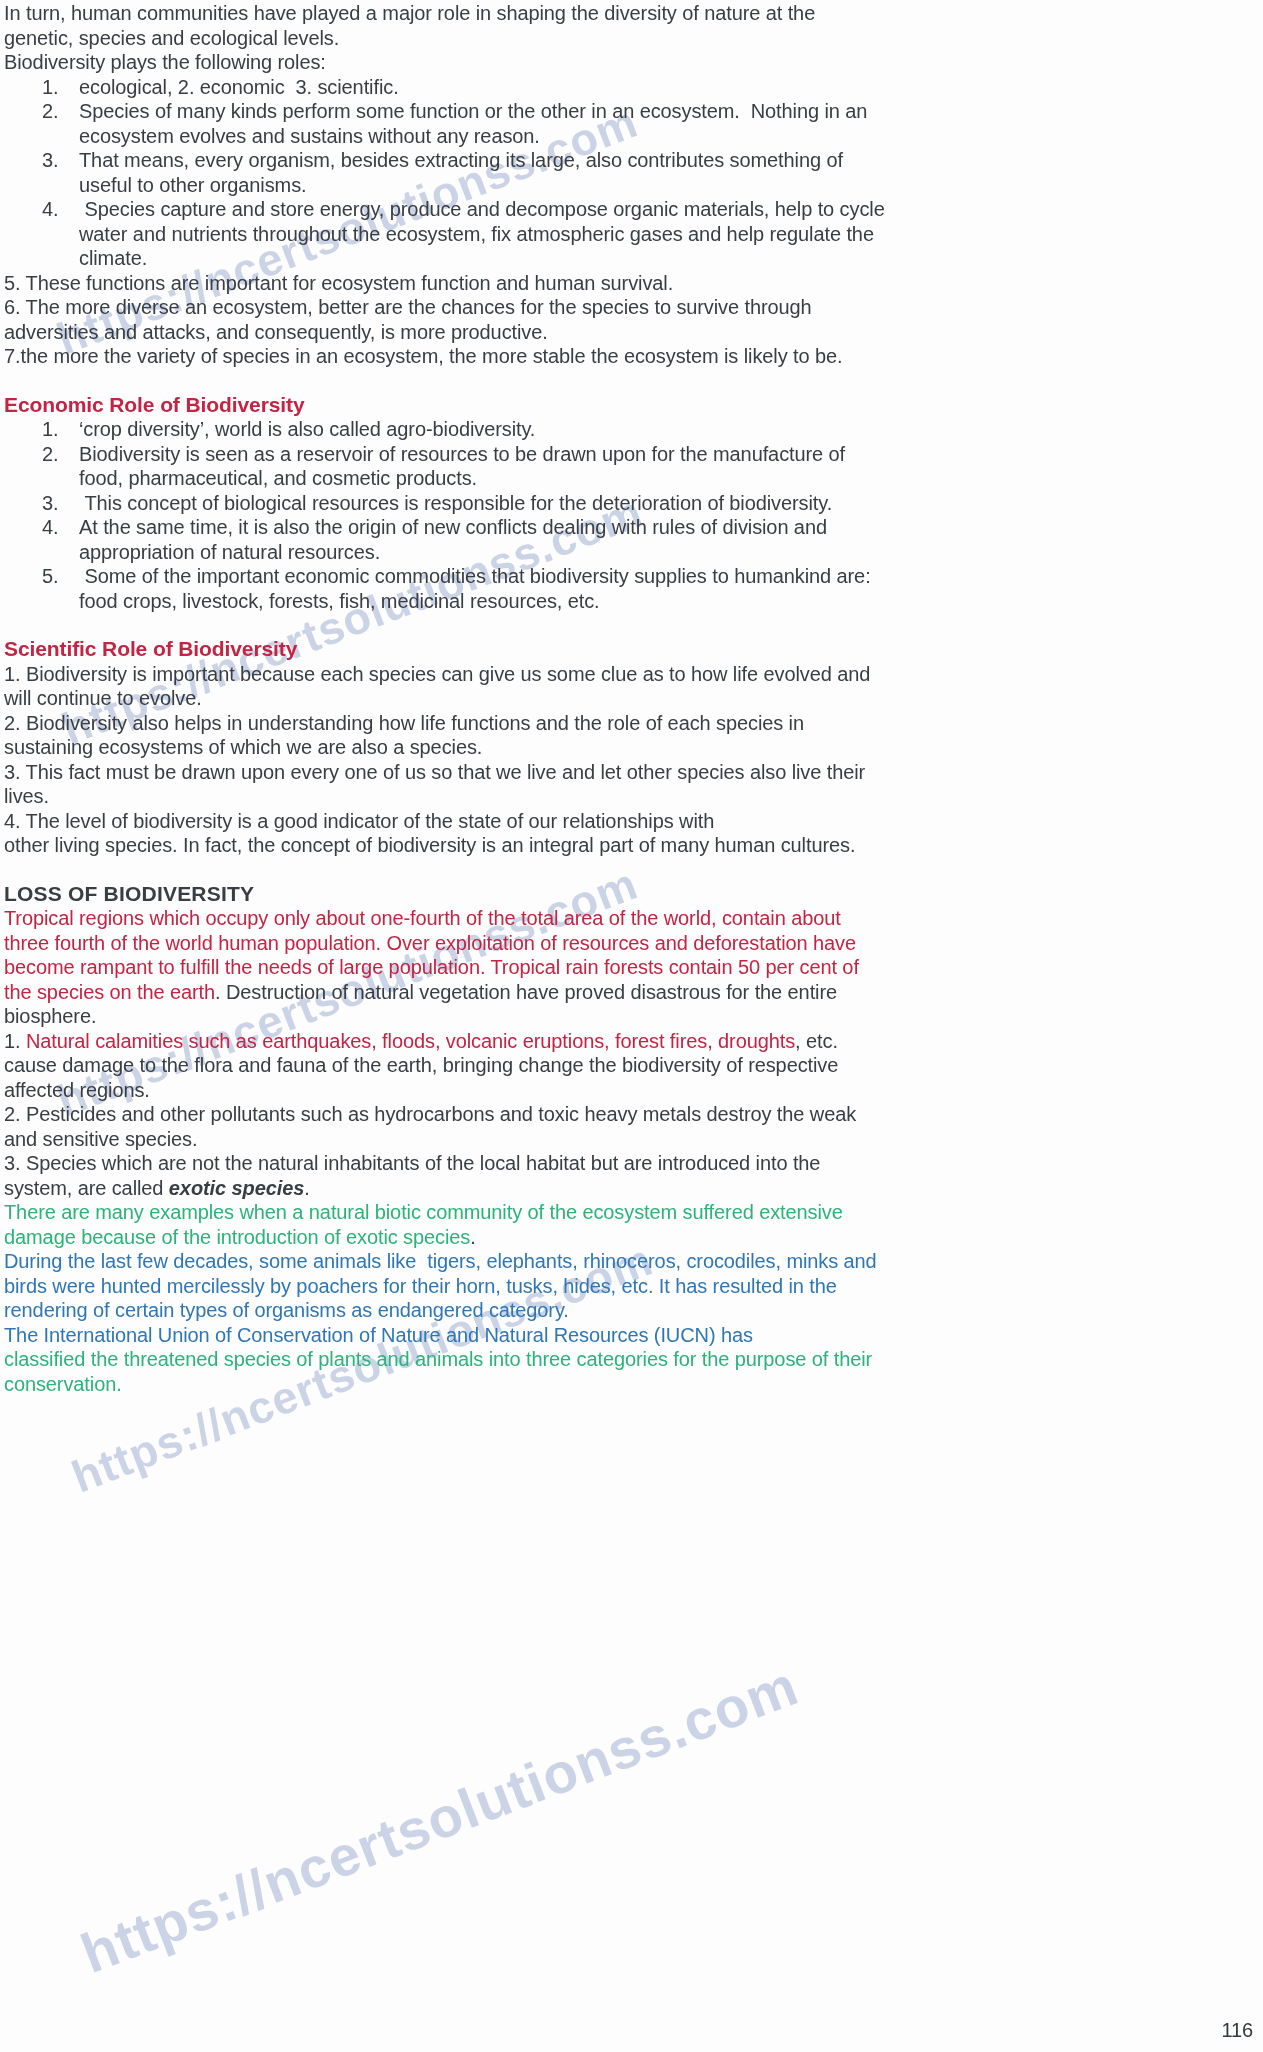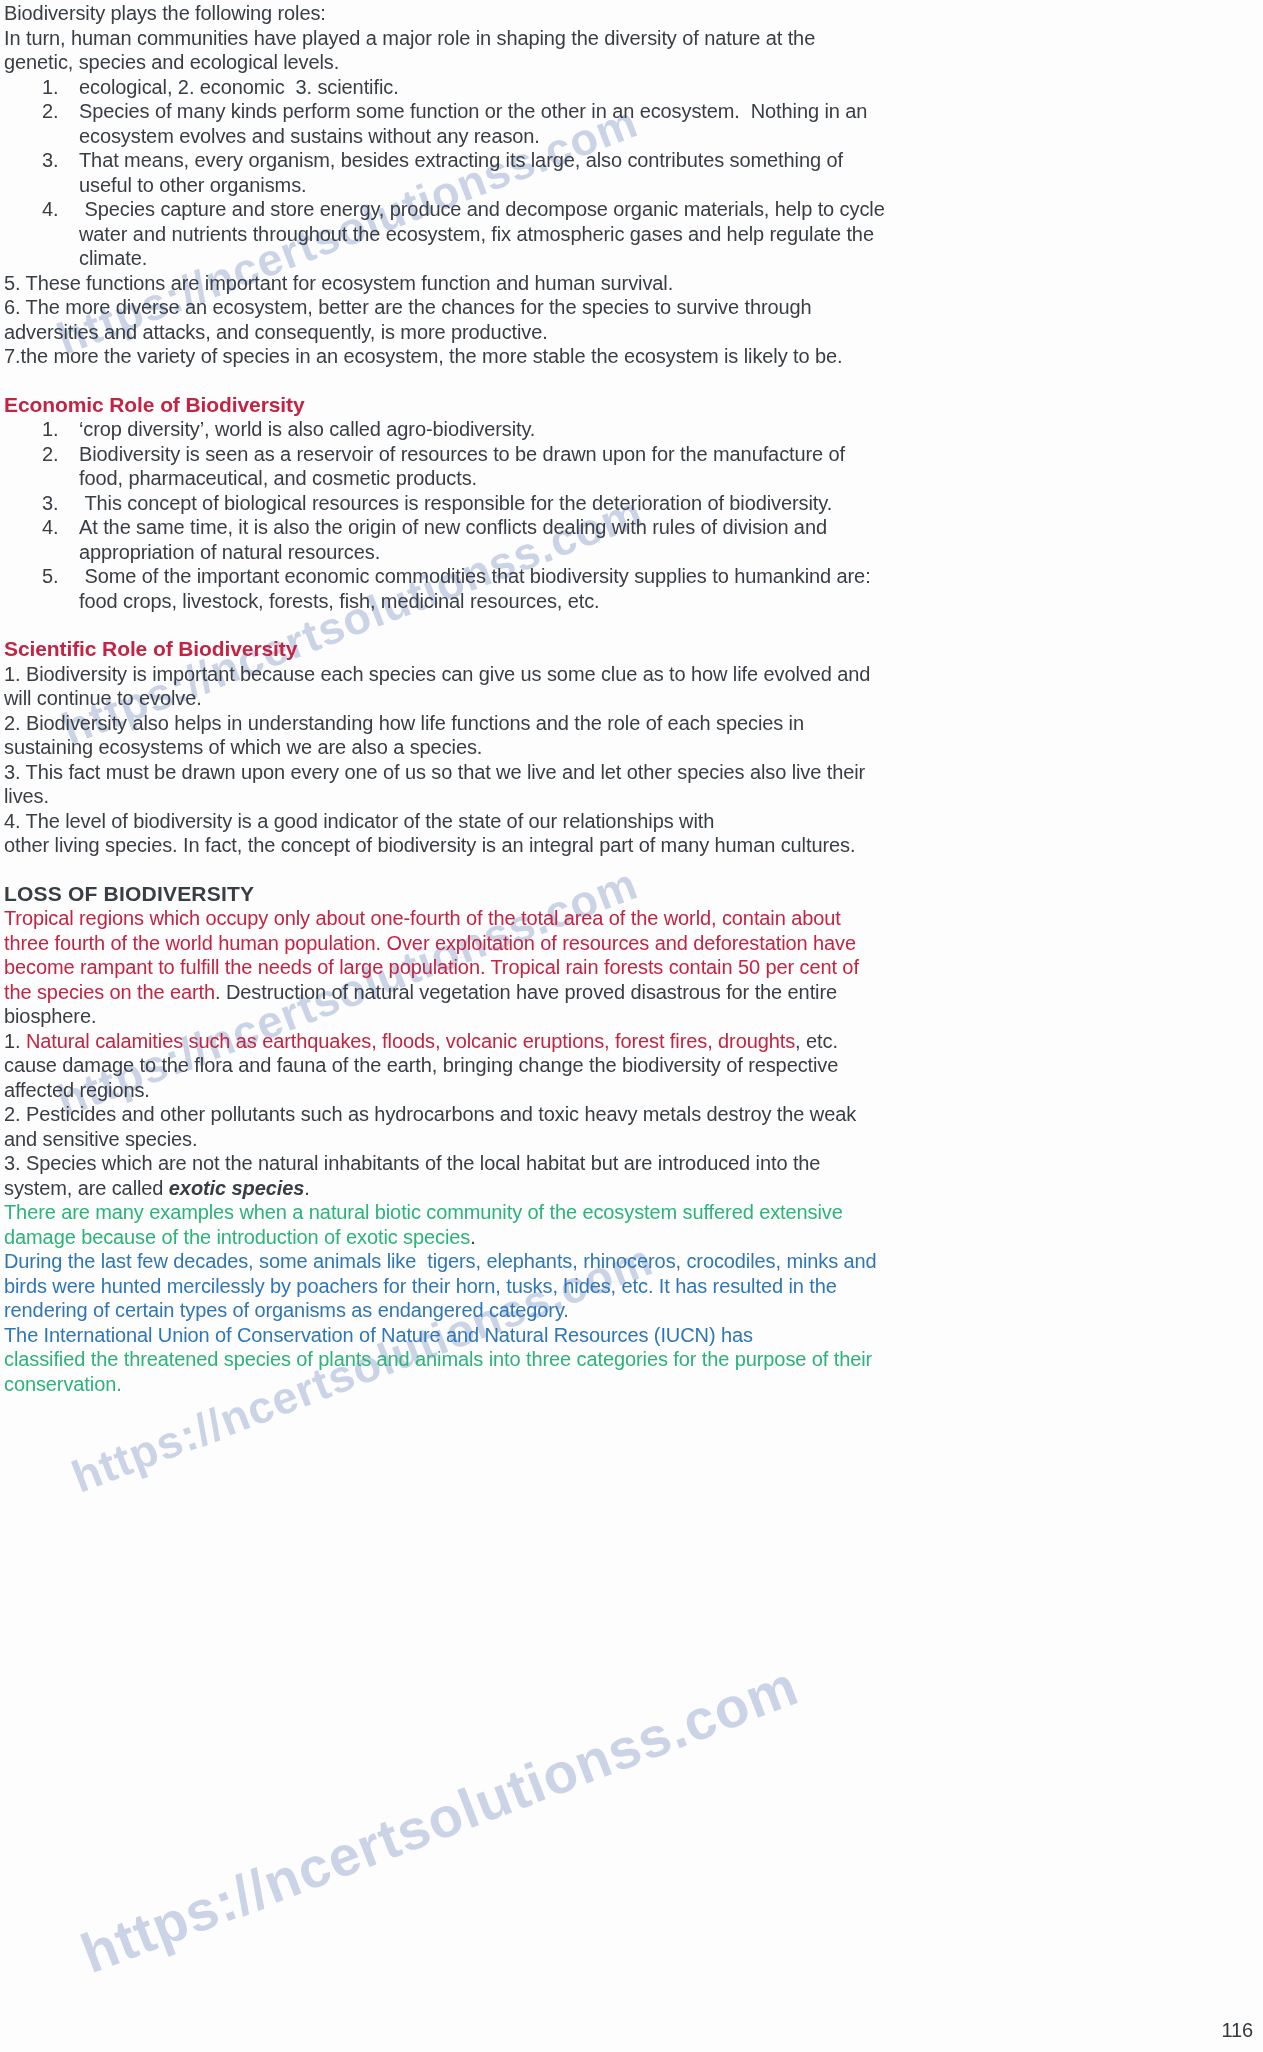--- a/index.html
+++ b/index.html
@@ -37,23 +37,23 @@
   .page-number{
     position:absolute;right:10px;bottom:10px;
     color:#33383d;font-size:20px;z-index:1;
   }
 </style>
 </head>
 <body>
 
 <div class="page">
   <div class="content">
-      <div class="para"><span class="c-body">Biodiversity plays the following roles:</span></div>
       <div class="para"><span class="c-body">In turn, human communities have played a major role in shaping the diversity of nature at the
 genetic, species and ecological levels.</span></div>
+      <div class="para"><span class="c-body">Biodiversity plays the following roles:</span></div>
       <div class="list">
         <div class="list-item">
           <span class="num c-body">1.</span>
           <div class="item-content"><span class="c-body">ecological, 2. economic  3. scientific.</span></div>
         </div>
         <div class="list-item">
           <span class="num c-body">2.</span>
           <div class="item-content"><span class="c-body">Species of many kinds perform some function or the other in an ecosystem.  Nothing in an
 ecosystem evolves and sustains without any reason.</span></div>
         </div>

